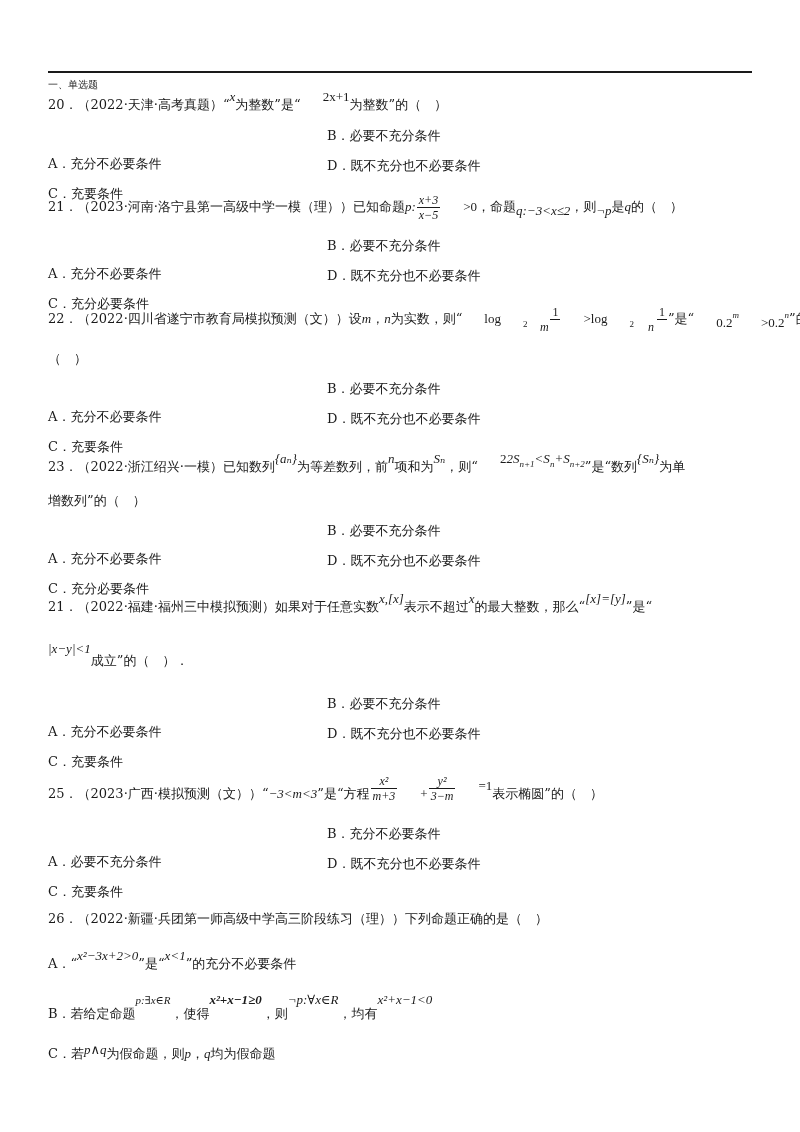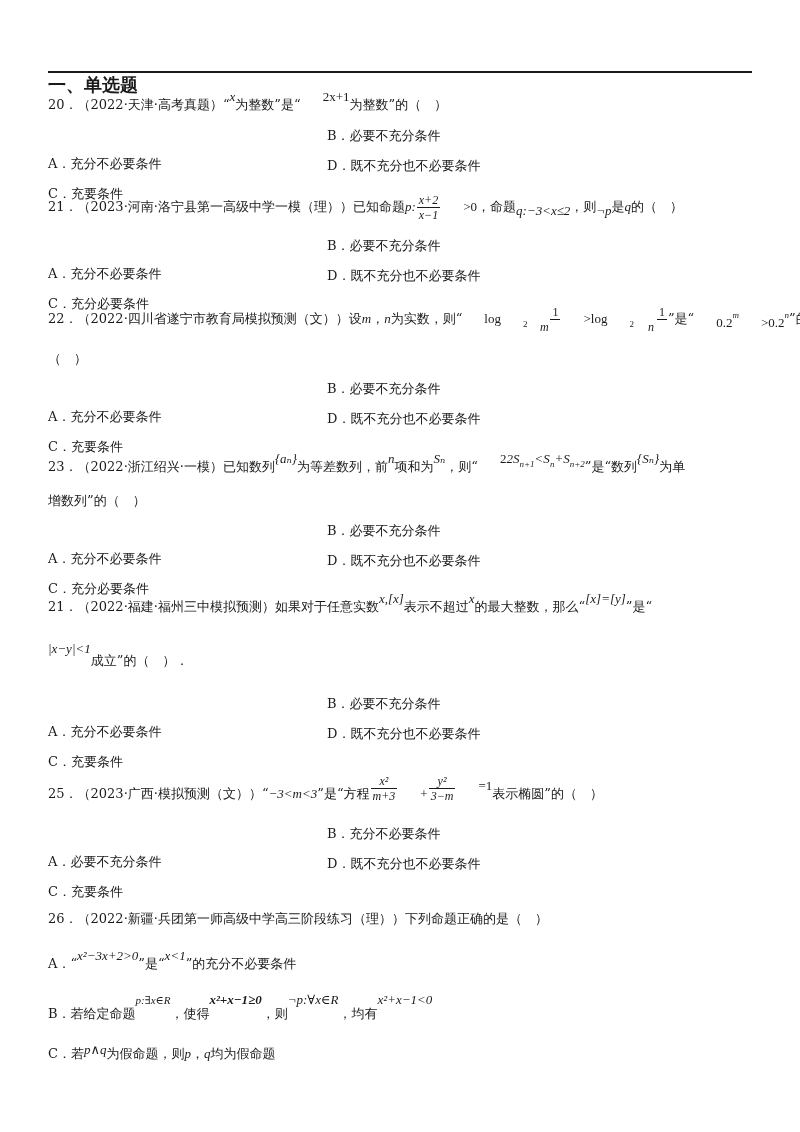--- a/index.html
+++ b/index.html
@@ -3,21 +3,21 @@
 <meta charset="utf-8">
 <style>
   html, body { margin: 0; padding: 0; background: #ffffff; }
   body {
     width: 800px; height: 1132px; position: relative; overflow: hidden;
     font-family: "DejaVu Serif", "Liberation Serif", serif;
     color: #1a1a1a; font-size: 13px;
   }
   .rule { position: absolute; left: 48px; top: 71px; width: 704px; height: 2px; background: #1a1a1a; }
   .line { position: absolute; left: 48px; white-space: nowrap; line-height: 18px; }
-  .section-title { font-family: "DejaVu Sans", "Liberation Sans", sans-serif; font-weight: bold; font-size: 18px; }
+  .section-title { font-family: "DejaVu Sans", "Liberation Sans", sans-serif; font-weight: normal; font-size: 10px; }
   .opt { position: absolute; white-space: nowrap; line-height: 18px; }
   .colA { left: 48px; margin-top: 28px; }
   .colB { left: 327px; }
   .m { font-family: "Liberation Serif", "DejaVu Serif", serif; font-style: italic; }
   .mu { font-family: "Liberation Serif", "DejaVu Serif", serif; font-style: normal; margin-left: 22px; }
   .frac { display: inline-block; vertical-align: middle; text-align: center; font-family: "Liberation Serif", serif; font-size: 12px; line-height: 14px; margin: 0 1px; }
   .frac .num { display: block; border-bottom: 1px solid #1a1a1a; padding: 0 2px; }
   .frac .den { display: block; padding: 0 2px; }
   .sup { font-size: 9px; vertical-align: super; }
   .sub { font-size: 9px; vertical-align: sub; }
@@ -34,21 +34,21 @@
 
 <div class="line" style="top:96px;">
   <span>20．</span><span>（2022·天津·高考真题）</span><span class="quote">“</span><span class="m raised">x</span><span>为整数”是“</span><span class="mu raised">2x+1</span><span>为整数”的（　）</span>
 </div>
 <div class="opt colA" style="top:127px;">A．充分不必要条件</div>
 <div class="opt colB" style="top:127px;">B．必要不充分条件</div>
 <div class="opt colA" style="top:157px;">C．充要条件</div>
 <div class="opt colB" style="top:157px;">D．既不充分也不必要条件</div>
 
 <div class="line" style="top:193px;">
-  <span>21．</span><span>（2023·河南·洛宁县第一高级中学一模（理））</span><span>已知命题</span><span class="m">p:</span><span class="frac"><span class="num m">x+2</span><span class="den m">x−1</span></span><span class="mu">&gt;0</span><span>，命题</span><span class="m lowered">q:−3&lt;x≤2</span><span>，则</span><span class="m lowered">¬p</span><span>是</span><span class="m">q</span><span>的（　）</span>
+  <span>21．</span><span>（2023·河南·洛宁县第一高级中学一模（理））</span><span>已知命题</span><span class="m">p:</span><span class="frac"><span class="num m">x+3</span><span class="den m">x−5</span></span><span class="mu">&gt;0</span><span>，命题</span><span class="m lowered">q:−3&lt;x≤2</span><span>，则</span><span class="m lowered">¬p</span><span>是</span><span class="m">q</span><span>的（　）</span>
 </div>
 <div class="opt colA" style="top:237px;">A．充分不必要条件</div>
 <div class="opt colB" style="top:237px;">B．必要不充分条件</div>
 <div class="opt colA" style="top:267px;">C．充分必要条件</div>
 <div class="opt colB" style="top:267px;">D．既不充分也不必要条件</div>
 
 <div class="line" style="top:305px;">
   <span>22．</span><span>（2022·四川省遂宁市教育局模拟预测（文））</span><span>设</span><span class="m">m</span><span>，</span><span class="m">n</span><span>为实数，则“</span><span class="mu">log</span><span class="sub mu">2</span><span class="frac"><span class="num mu">1</span><span class="den m">m</span></span><span class="mu">&gt;log</span><span class="sub mu">2</span><span class="frac"><span class="num mu">1</span><span class="den m">n</span></span><span>”是“</span><span class="mu lowered">0.2</span><span class="sup m">m</span><span class="mu lowered">&gt;0.2</span><span class="sup m">n</span><span>”的</span>
 </div>
 <div class="line" style="top:350px;">（　）</div>

